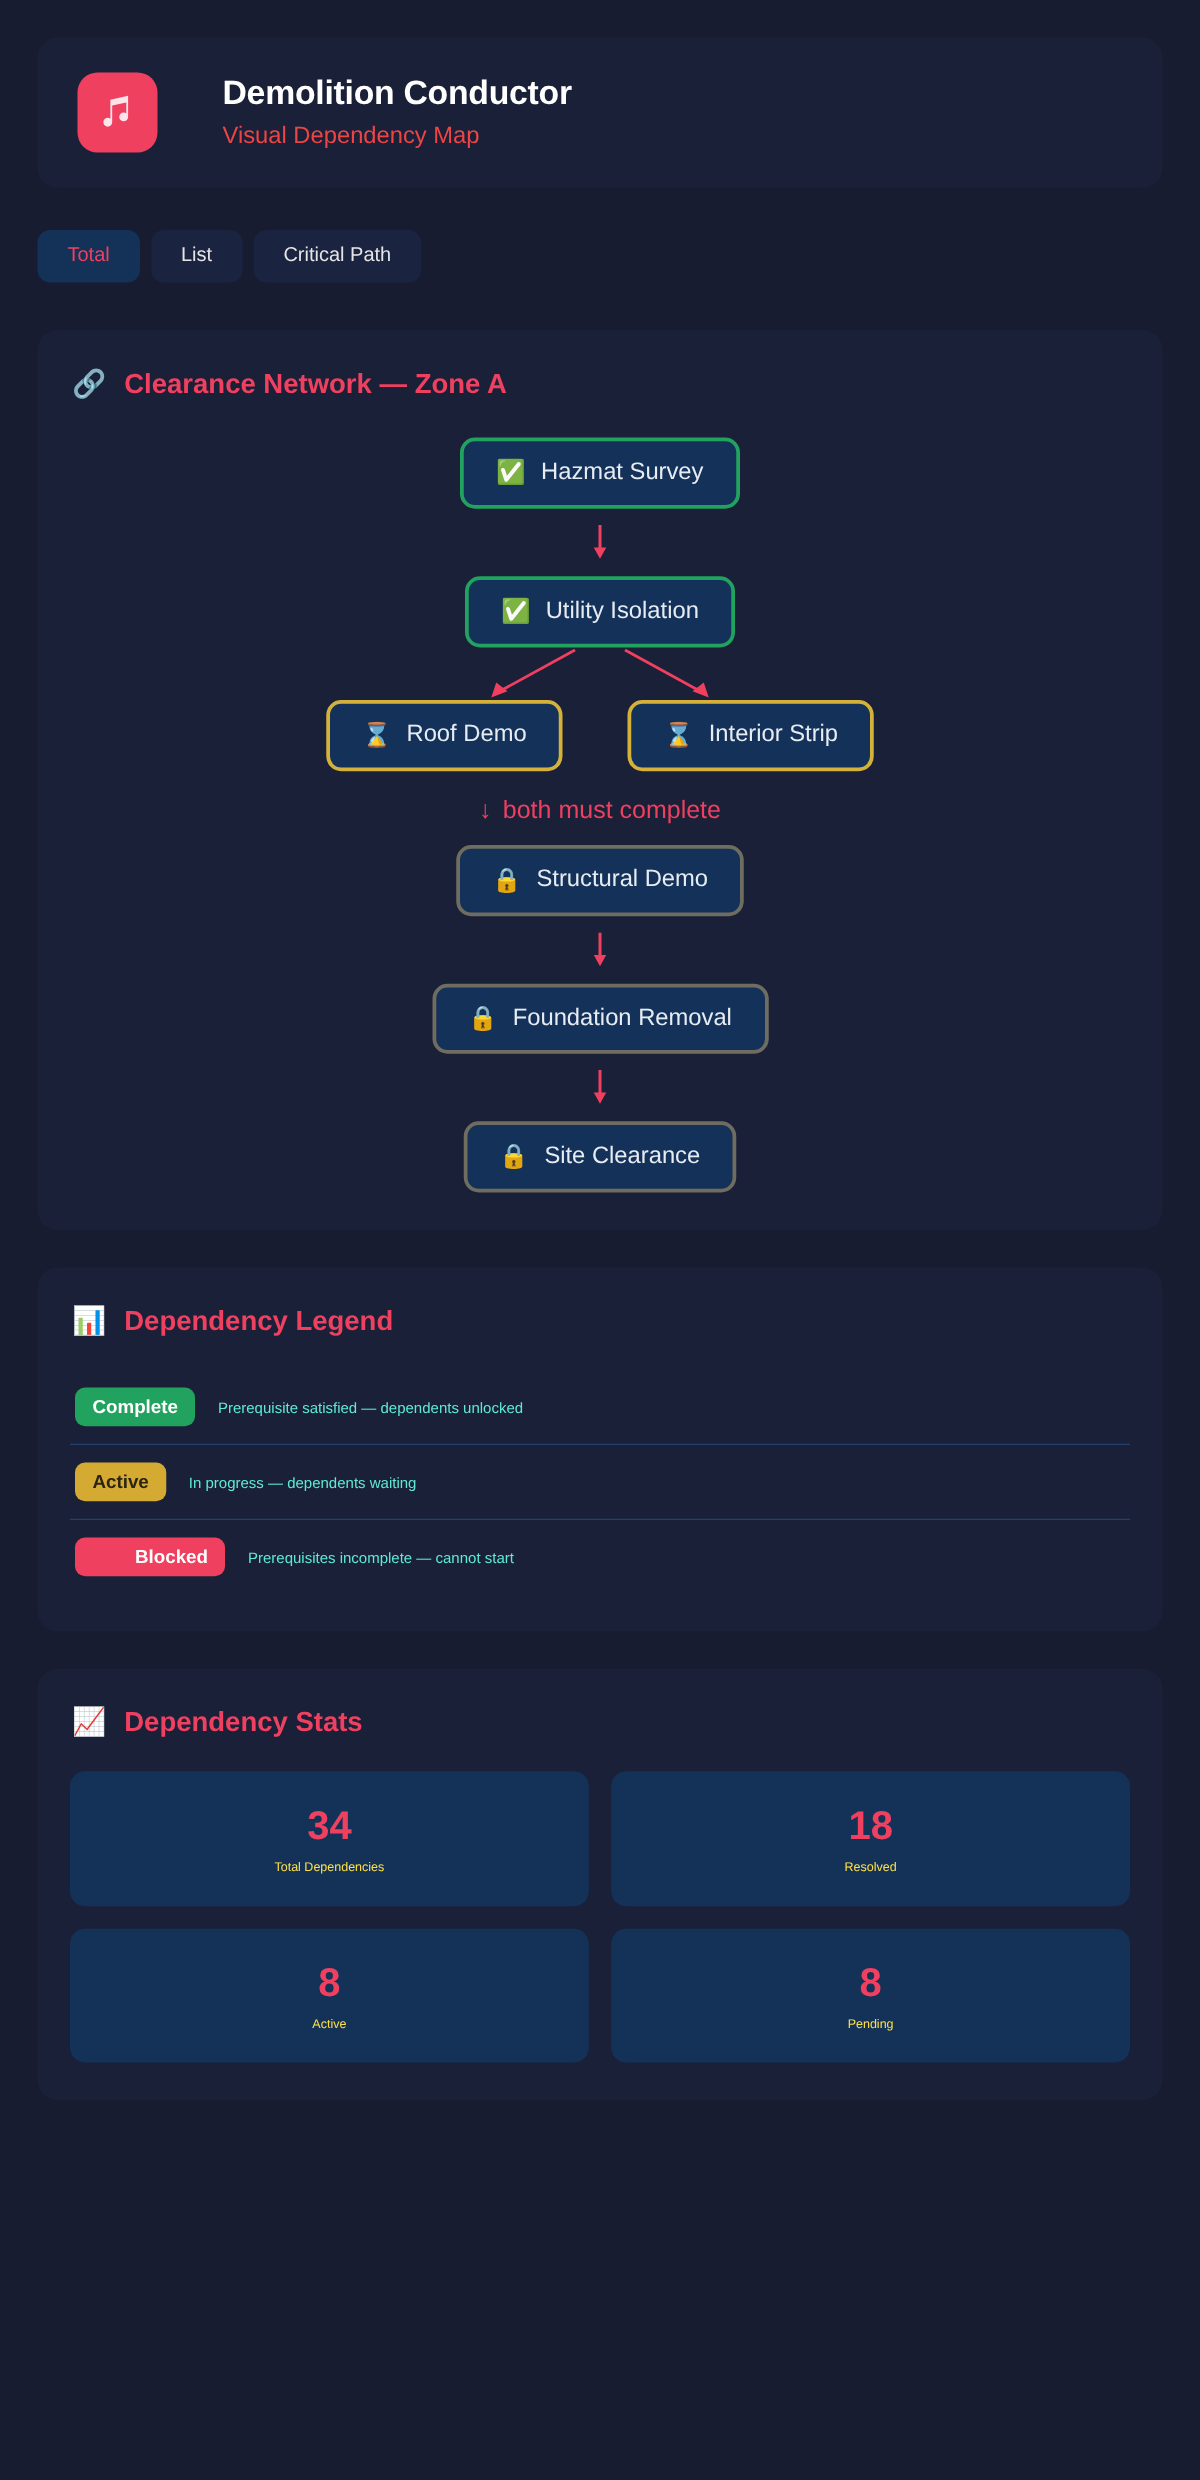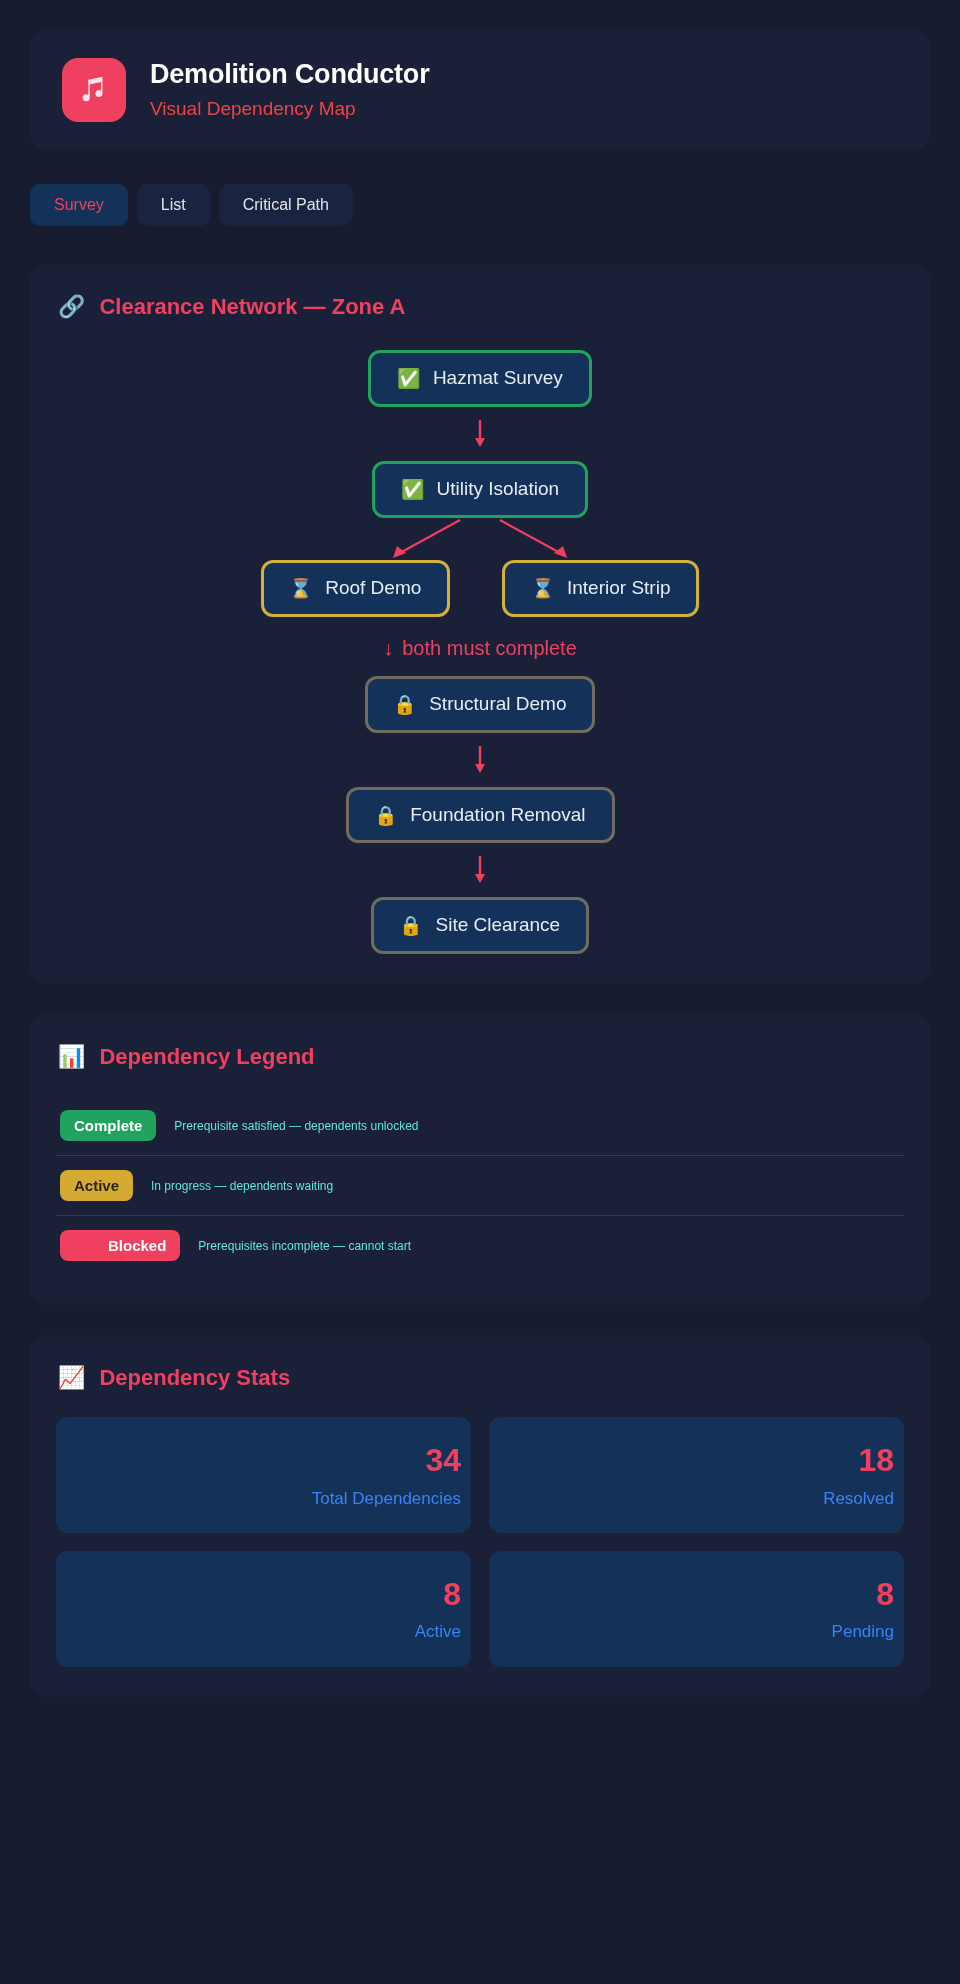--- a/index.html
+++ b/index.html
@@ -42,21 +42,21 @@
   .logo{
     width:64px;height:64px;
     border-radius:16px;
     background:#ef4060;
     display:flex;align-items:center;justify-content:center;
     flex:0 0 auto;
     font-size:30px;
     color:#ffe9ee;
   }
   .logo svg{display:block;}
-  .header-text{display:flex;flex-direction:column;gap:8px;}
+  .header-text{display:flex;flex-direction:column;gap:8px;margin-left:28px;}
   .app-title{
     font-size:27px;
     font-weight:bold;
     color:#ffffff;
     letter-spacing:-0.2px;
     line-height:1.15;
   }
   .app-sub{
     font-size:19px;
     color:#ef4444;
@@ -195,32 +195,32 @@
   
   .stats-grid{
     display:grid;
     grid-template-columns:1fr 1fr;
     gap:18px;
   }
   .stat{
     background:#143258;
     border-radius:12px;
     padding:26px 10px 24px 10px;
-    text-align:right;
+    text-align:center;
   }
   .stat-value{
     font-size:32px;
     font-weight:bold;
     color:#ef4060;
     line-height:1.1;
     margin-bottom:10px;
   }
   .stat-label{
-    font-size:17px;
-    color:#3b82f6;
+    font-size:10px;
+    color:#fde047;
     line-height:1.2;
   }
 </style>
 </head>
 <body>
 
 <div class="page">
 
   <div class="header">
     <div class="logo">
@@ -228,21 +228,21 @@
         <path d="M9 17.5a2.5 2.5 0 1 1-2.5-2.5c.55 0 1.06.18 1.48.48V4.8l10-2.2v11.9a2.5 2.5 0 1 1-2.5-2.5c.55 0 1.06.18 1.48.48V6.3L9 8.1v9.4z"></path>
       </svg>
     </div>
     <div class="header-text">
       <div class="app-title">Demolition Conductor</div>
       <div class="app-sub">Visual Dependency Map</div>
     </div>
   </div>
 
   <div class="tabs">
-    <button class="tab active">Survey</button>
+    <button class="tab active">Total</button>
     <button class="tab dim">List</button>
     <button class="tab dim">Critical Path</button>
   </div>
 
   <div class="card">
     <div class="card-title">
       <span class="emoji">🔗</span>
       <span>Clearance Network — Zone A</span>
     </div>
 

